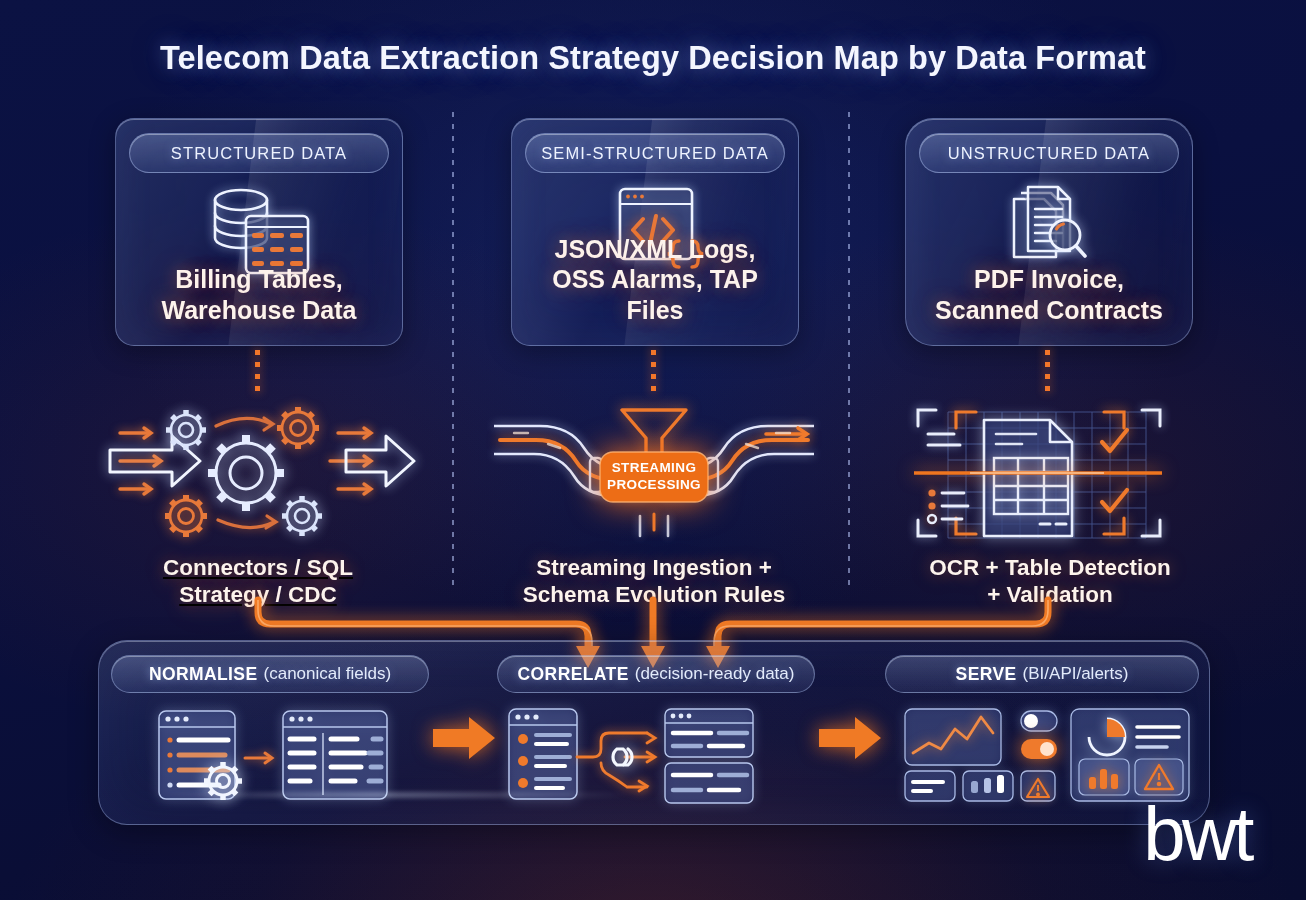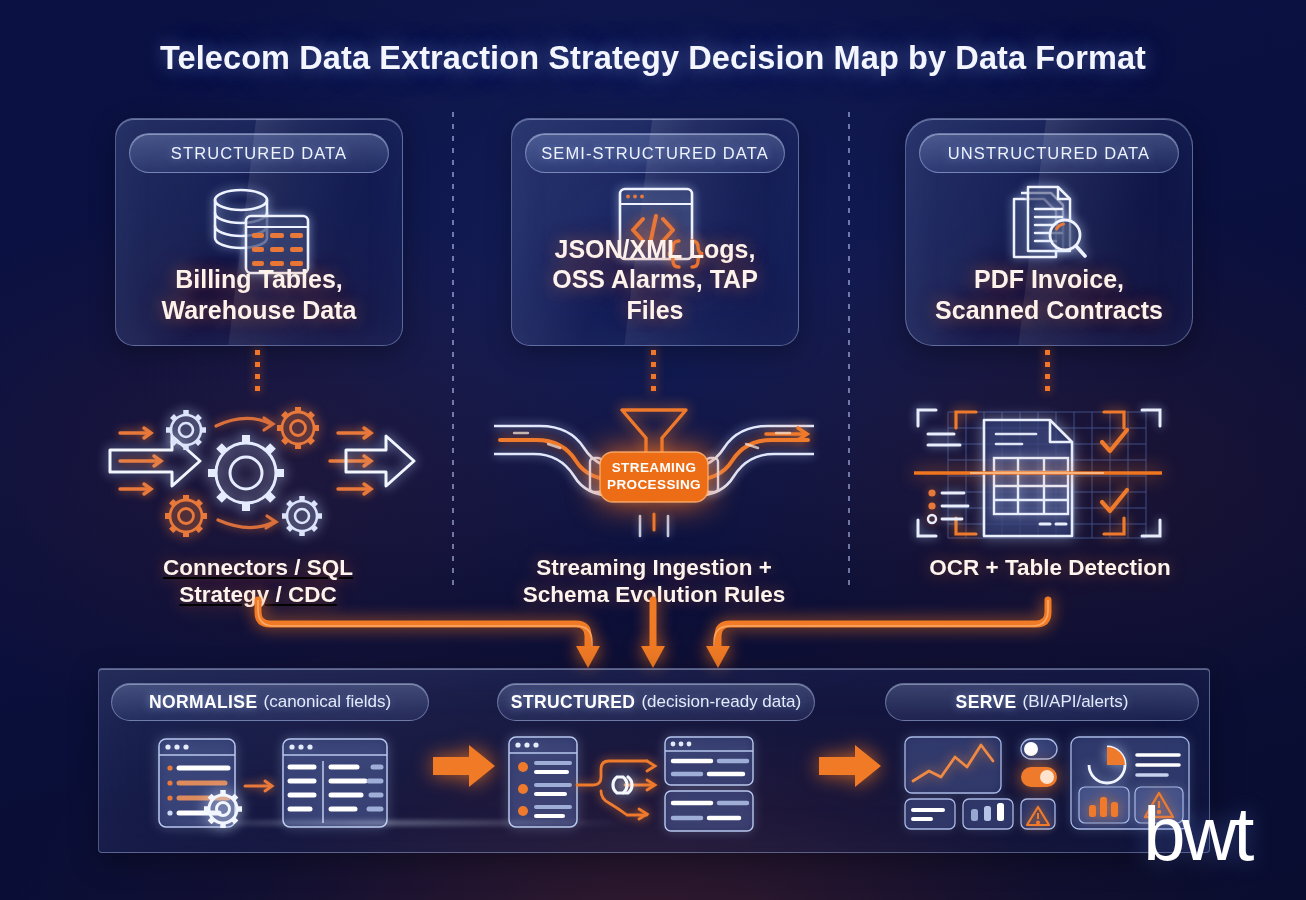--- a/index.html
+++ b/index.html
@@ -147,24 +147,24 @@
     font-weight: bold;
     line-height: 1.22;
     color: #fdf4ed;
     text-shadow: 0 0 16px rgba(255,130,50,0.4), 0 0 34px rgba(255,110,40,0.2);
   }
 
   
   .pipeline {
     position: absolute;
     left: 98px;
-    top: 668px;
+    top: 640px;
     width: 1112px;
     height: 185px;
-    border-radius: 4px;
+    border-radius: 29px;
     border: 1.4px solid rgba(175,195,245,0.4);
     background: linear-gradient(165deg, rgba(150,175,235,0.15) 0%, rgba(60,80,160,0.11) 45%, rgba(28,38,95,0.13) 100%);
     box-shadow:
       inset 0 1px 0 rgba(225,235,255,0.36),
       inset 0 0 60px rgba(120,150,230,0.07),
       0 8px 30px rgba(0,0,0,0.32);
     overflow: hidden;
   }
   .pipeline::after {
     content: "";
@@ -601,20 +601,21 @@
         </g>
 
         <g fill="none" stroke="#ef7a2c" stroke-width="4.2" stroke-linecap="round" stroke-linejoin="round" style="filter:drop-shadow(0 0 6px rgba(240,125,45,0.85))">
           <path d="M212 44 l8 9 l17 -21"></path>
           <path d="M212 104 l8 9 l17 -21"></path>
         </g>
       </svg>
     </div>
     <div class="strategy-label">
       <div>OCR + Table Detection</div>
+      <div>+ Validation</div>
     </div>
   </div>
 
   <svg style="position:absolute; left:0; top:598px;" width="1306" height="80" viewBox="0 0 1306 80">
     <g fill="none" stroke="#f07a25" stroke-width="7" stroke-linecap="round" stroke-linejoin="round" style="filter:drop-shadow(0 0 8px rgba(240,115,30,0.85))">
       <path d="M258 2 v12 q0 12 12 12 h306 q12 0 12 12 v10"></path>
       <path d="M1048 2 v12 q0 12 -12 12 h-306 q-12 0 -12 12 v10"></path>
       <path d="M653 2 v46"></path>
     </g>
     <g fill="none" stroke="#ffb070" stroke-width="1.6" opacity="0.85">
@@ -703,21 +704,21 @@
         </svg>
       </div>
     </div>
 
     <svg style="position:absolute; left:332px; top:74px;" width="66" height="46" viewBox="0 0 66 46">
       <path d="M2 14 h36 v-12 l26 21 l-26 21 v-12 h-36 z" fill="#f07a25" style="filter:drop-shadow(0 0 10px rgba(240,115,30,0.85))"></path>
     </svg>
 
     <div class="stage-block" style="left:398px; width:318px;">
       <div class="stage-pill">
-        <span class="kw">STRUCTURED</span>
+        <span class="kw">CORRELATE</span>
         <span class="sub">(decision-ready data)</span>
       </div>
       <div class="stage-art">
         <svg width="318" height="105" viewBox="0 0 318 105">
 
           <g style="filter:drop-shadow(0 0 6px rgba(190,215,255,0.45))">
             <rect x="12" y="6" width="68" height="90" rx="7" fill="#3a4787" fill-opacity="0.45" stroke="#b9c8ee" stroke-width="1.5"></rect>
             <line x1="12" y1="22" x2="80" y2="22" stroke="#b9c8ee" stroke-width="1.5"></line>
             <circle cx="21" cy="14" r="2.6" fill="#e4ebfb"></circle>
               <circle cx="30" cy="14" r="2.6" fill="#e4ebfb"></circle>

